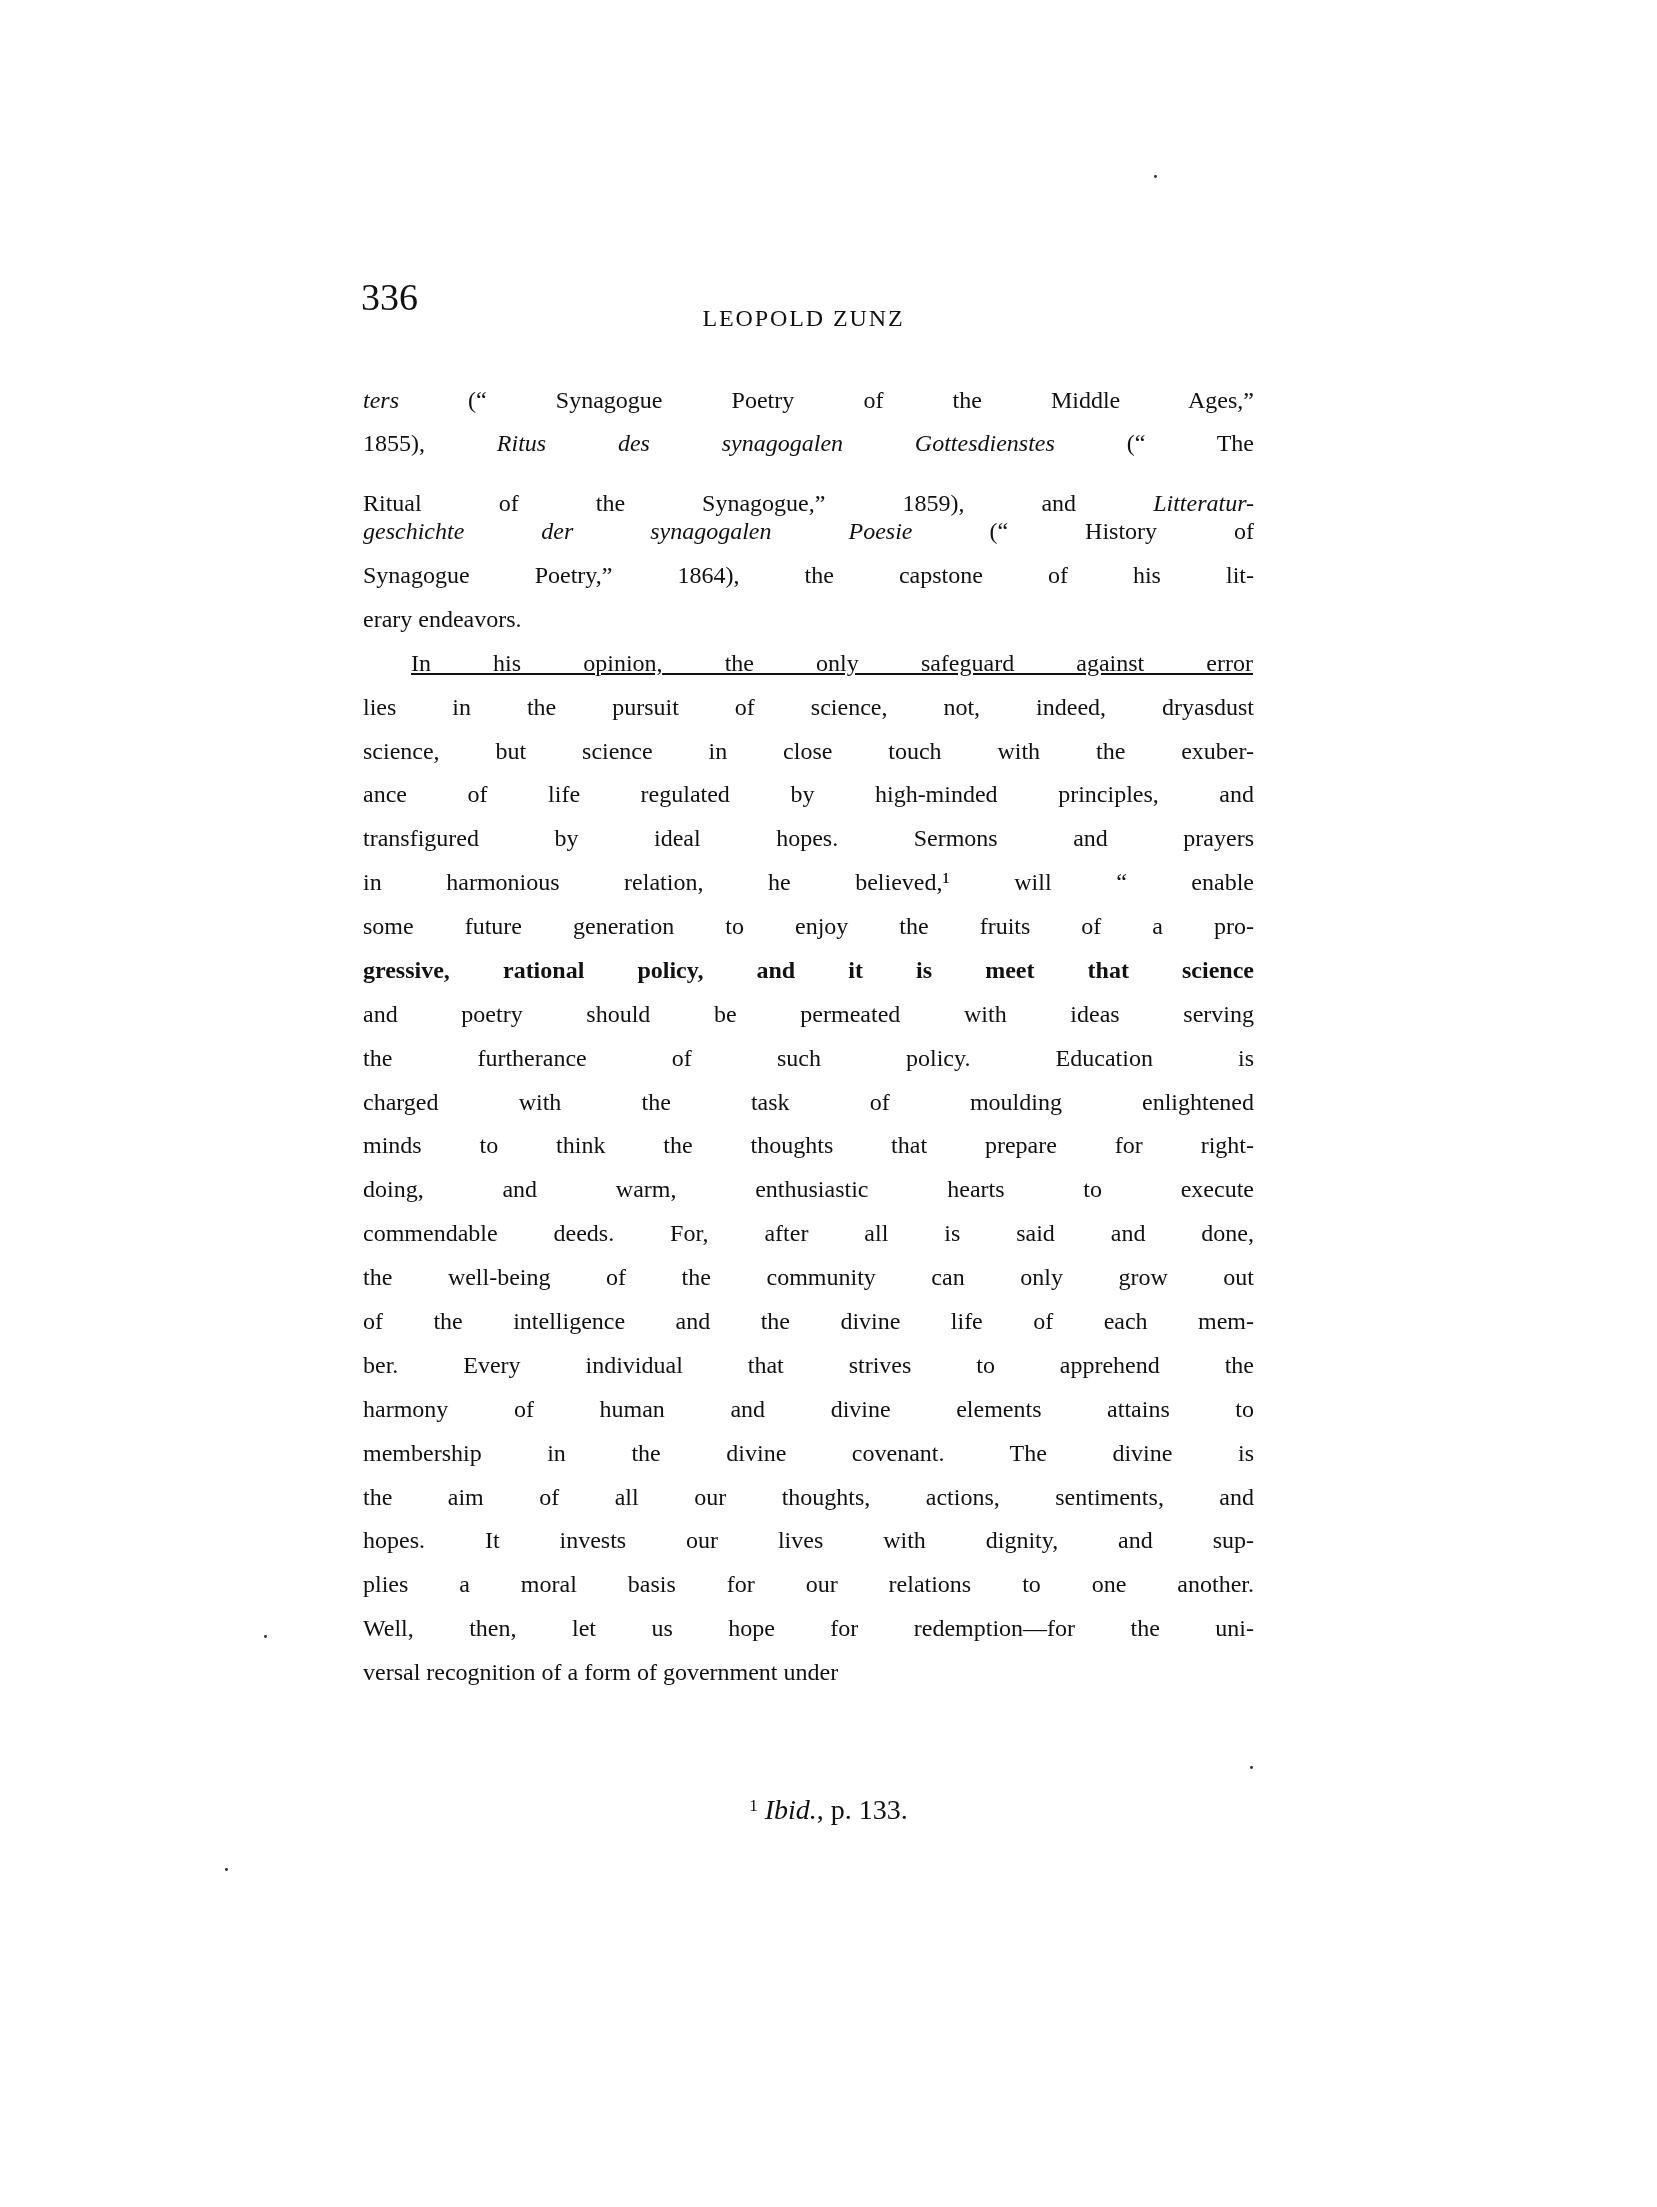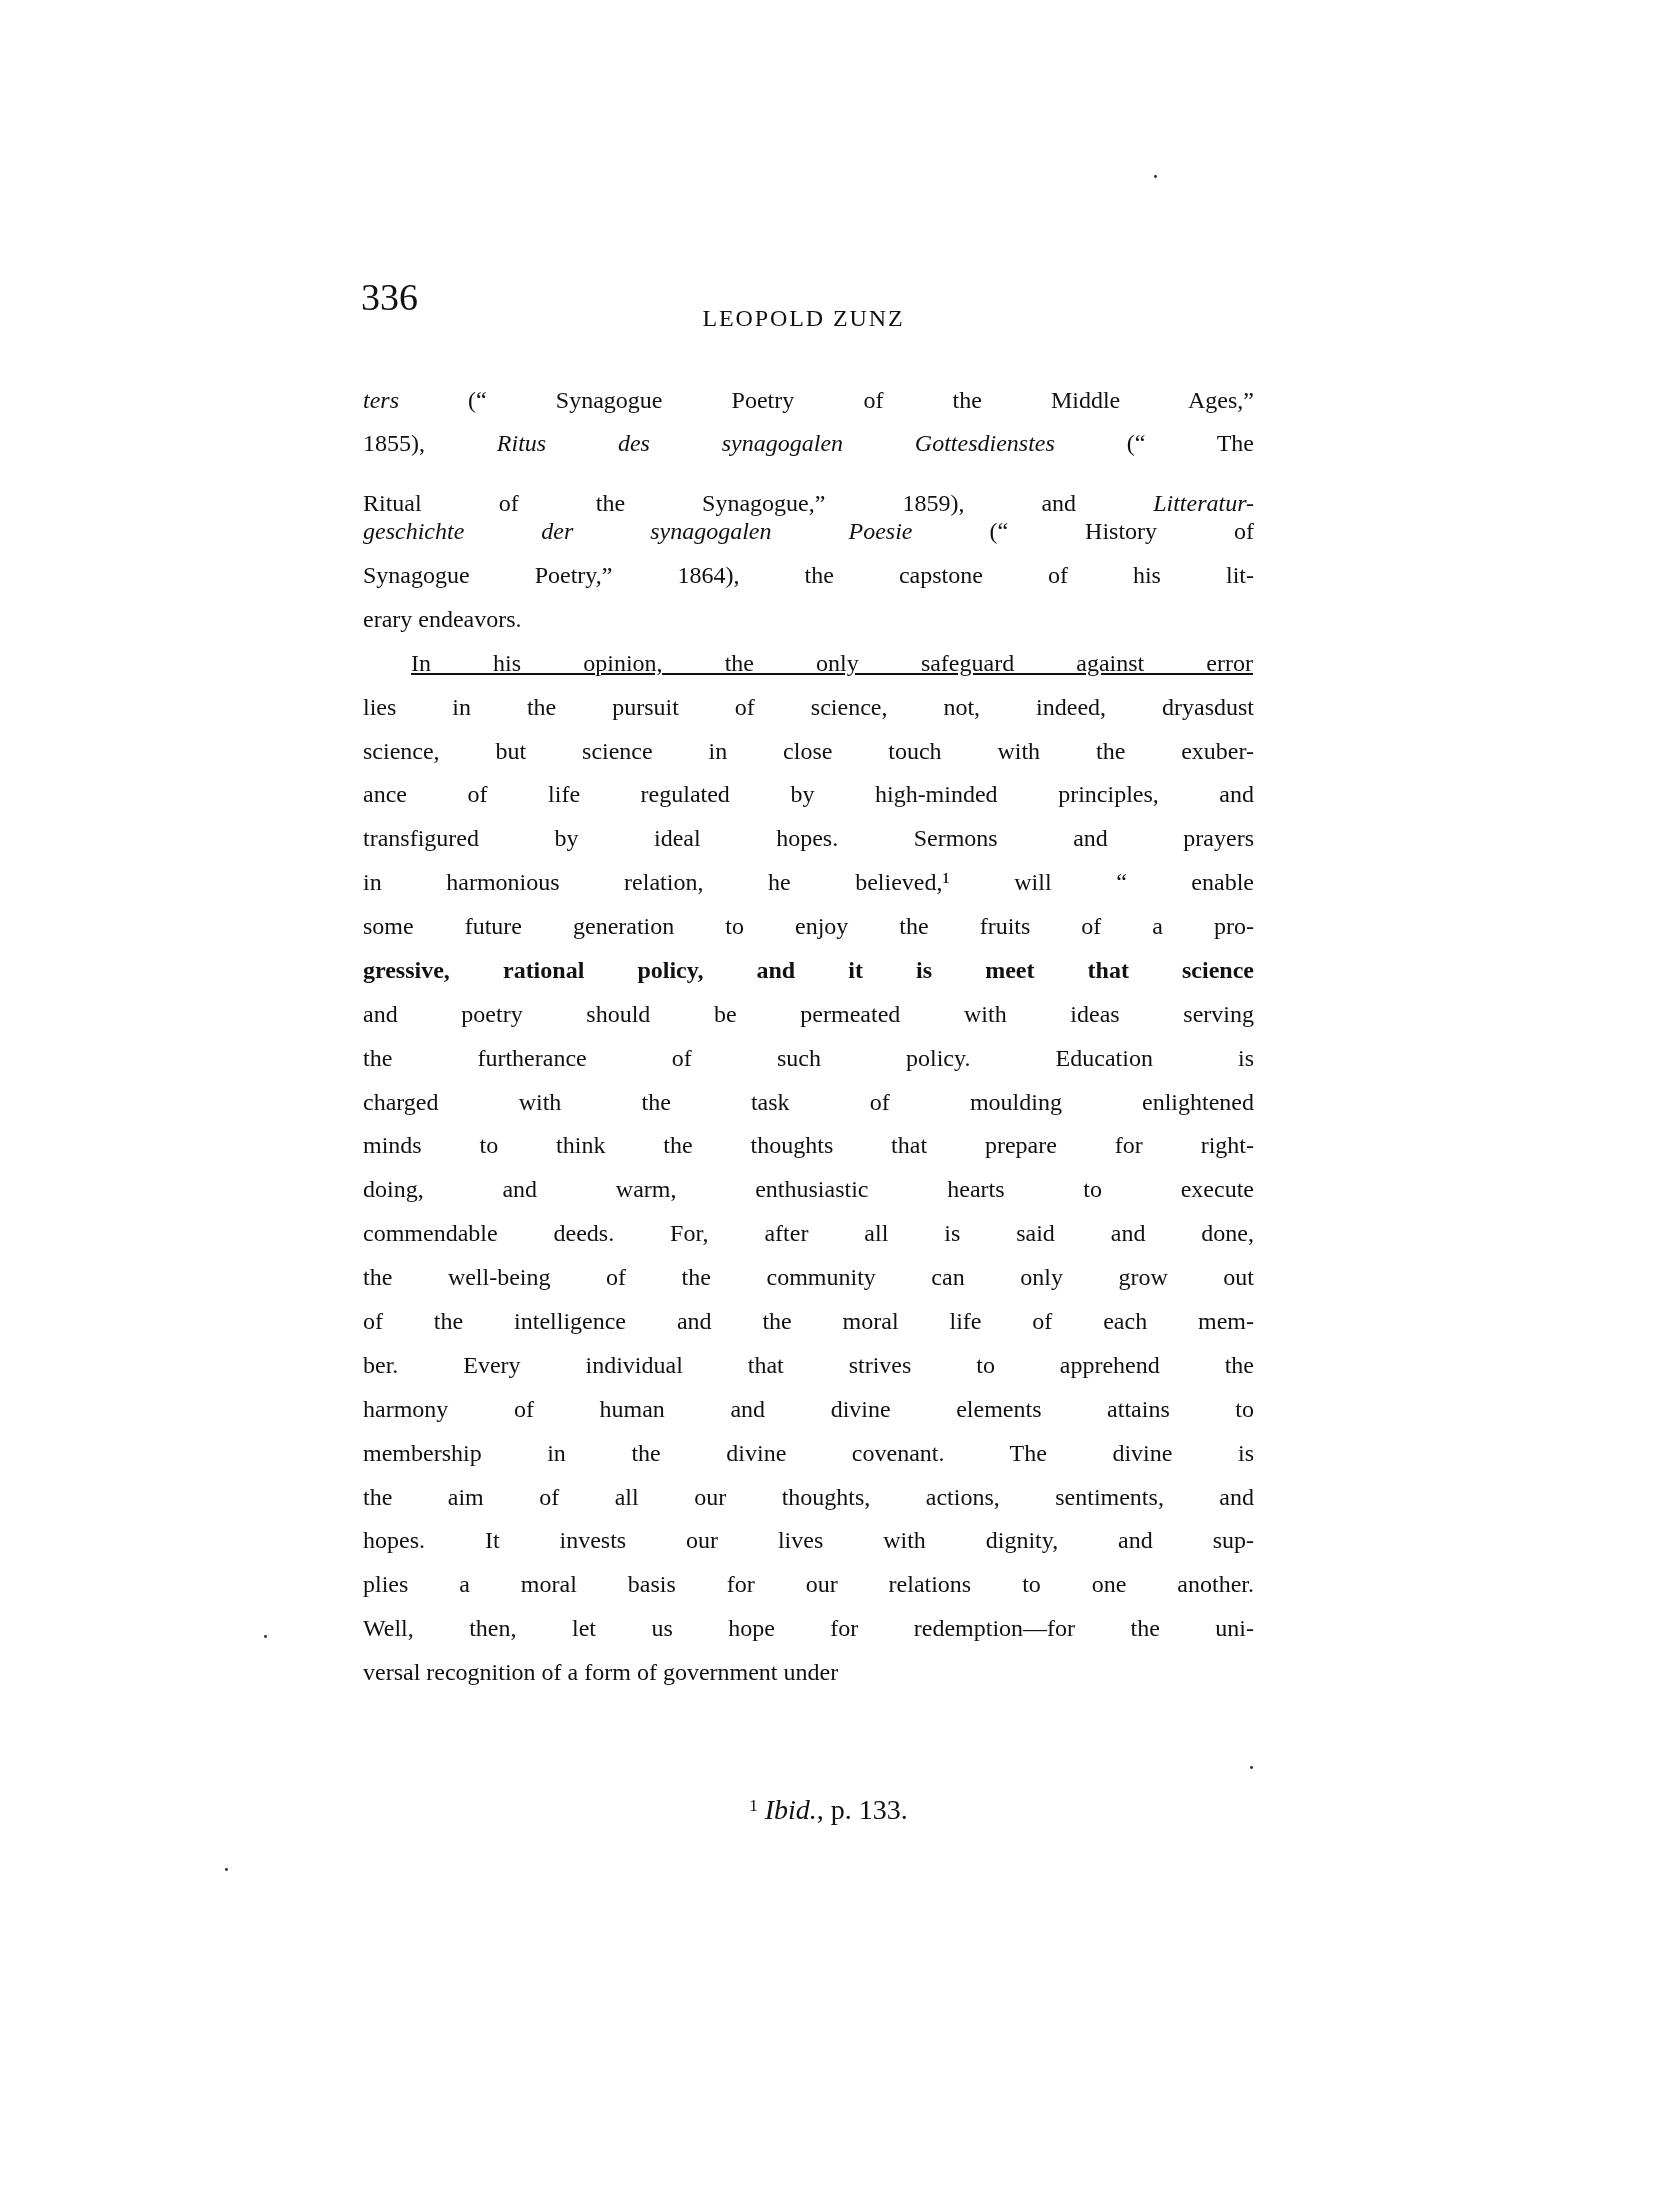--- a/index.html
+++ b/index.html
@@ -37,21 +37,21 @@
       <div class="line" style="top: 861px;"><span>in harmonious relation, he believed,¹ will “ enable</span><i></i><span></span></div>
       <div class="line" style="top: 905px;"><span>some future generation to enjoy the fruits of a pro-</span><i></i><span></span></div>
       <div class="line" style="top: 949px; font-weight: bold;"><span>gressive, rational policy, and it is meet that science</span><i></i><span></span></div>
       <div class="line" style="top: 993px;"><span>and poetry should be permeated with ideas serving</span><i></i><span></span></div>
       <div class="line" style="top: 1037px;"><span>the furtherance of such policy. Education is</span><i></i><span></span></div>
       <div class="line" style="top: 1081px;"><span>charged with the task of moulding enlightened</span><i></i><span></span></div>
       <div class="line" style="top: 1124px;"><span>minds to think the thoughts that prepare for right-</span><i></i><span></span></div>
       <div class="line" style="top: 1168px;"><span>doing, and warm, enthusiastic hearts to execute</span><i></i><span></span></div>
       <div class="line" style="top: 1212px;"><span>commendable deeds.  For, after all is said and done,</span><i></i><span></span></div>
       <div class="line" style="top: 1256px;"><span>the well-being of the community can only grow out</span><i></i><span></span></div>
-      <div class="line" style="top: 1300px;"><span>of the intelligence and the moral life of each mem-</span><i></i><span></span></div>
+      <div class="line" style="top: 1300px;"><span>of the intelligence and the divine life of each mem-</span><i></i><span></span></div>
       <div class="line" style="top: 1344px;"><span>ber.  Every individual that strives to apprehend the</span><i></i><span></span></div>
       <div class="line" style="top: 1388px;"><span>harmony of human and divine elements attains to</span><i></i><span></span></div>
       <div class="line" style="top: 1432px;"><span>membership in the divine covenant.  The divine is</span><i></i><span></span></div>
       <div class="line" style="top: 1476px;"><span>the aim of all our thoughts, actions, sentiments, and</span><i></i><span></span></div>
       <div class="line" style="top: 1519px;"><span>hopes.  It invests our lives with dignity, and sup-</span><i></i><span></span></div>
       <div class="line" style="top: 1563px;"><span>plies a moral basis for our relations to one another.</span><i></i><span></span></div>
       <div class="line" style="top: 1607px;"><span>Well, then, let us hope for redemption—for the uni-</span><i></i><span></span></div>
       <div class="line last" style="top: 1651px;"><span>versal recognition of a form of government under</span><i></i><span></span></div>
     </div>
 

